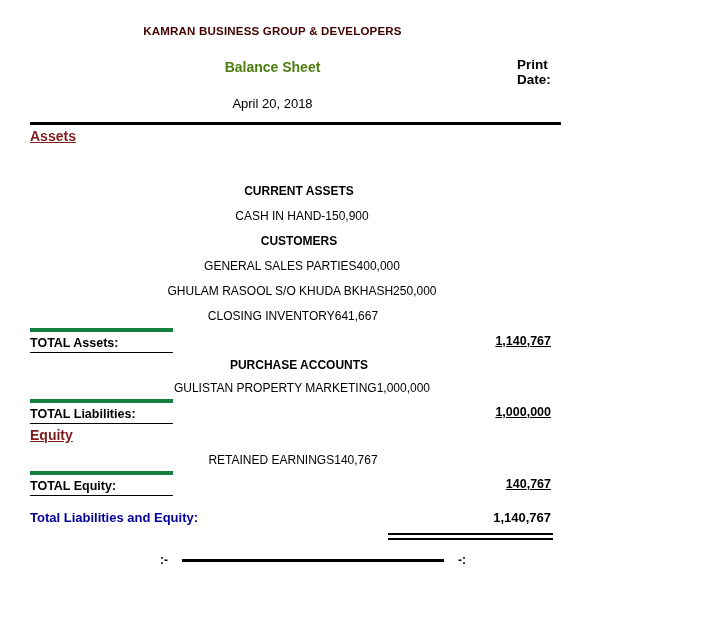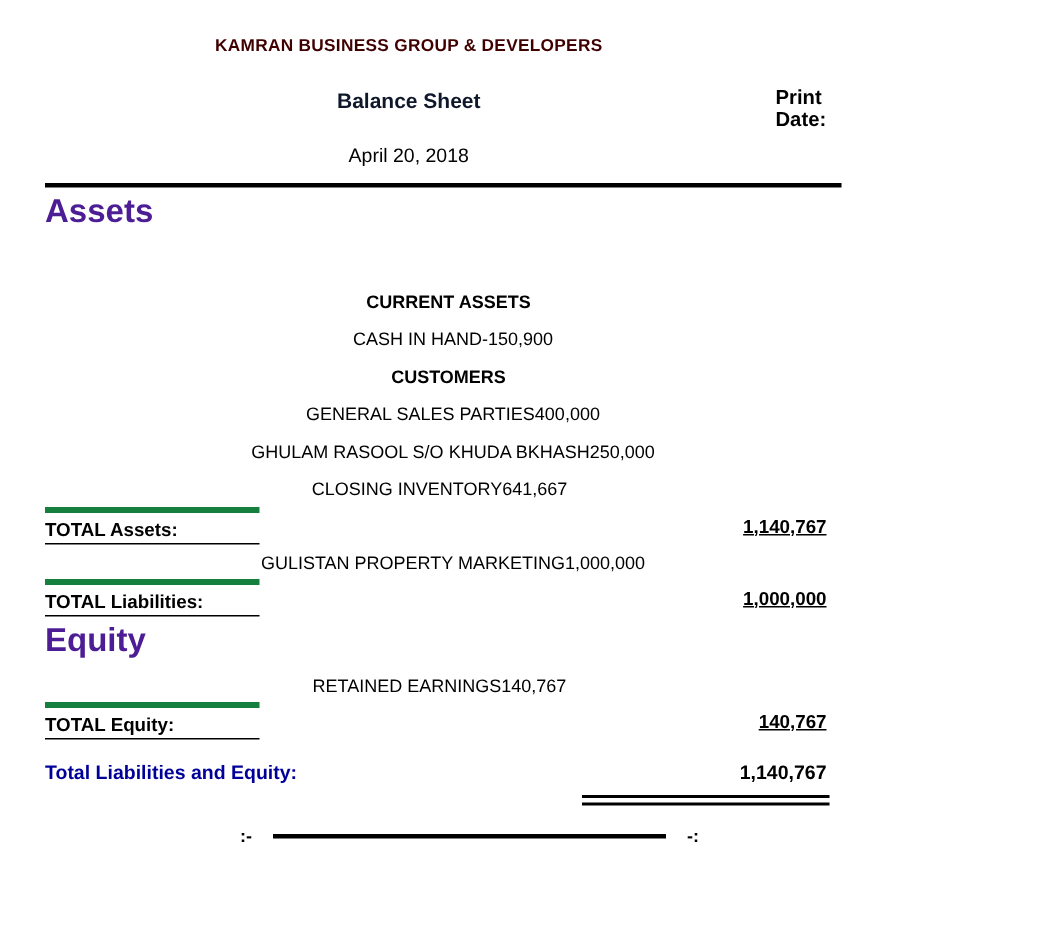--- a/index.html
+++ b/index.html
@@ -21,21 +21,21 @@
     font-weight:bold;
     color:#400000;
     letter-spacing:.2px;
   }
   .title {
     text-align:center;
     margin-top:22px;
     margin-right:35px;
     font-size:14px;
     font-weight:bold;
-    color:#0f172a;
+    color:#4d7c0f;
   }
   .print-date-label {
     position:absolute; top:57px; left:517px;
     font-size:13.5px; font-weight:bold;
   }
   .print-date-value {
     position:absolute; top:46px; left:612px;
     font-size:13px;
   }
   .subdate {
@@ -44,23 +44,24 @@
     margin-right:35px;
     font-size:13px;
   }
   .top-rule {
     margin:11px 19px 0 30px;
     border-top:3px solid #000;
   }
   
   .content { margin:0 29px 0 30px; }
   .section-title {
-    font-size:22px;
+    font-size:14px;
     font-weight:bold;
-    color:#4c1d95;
+    color:#7f1d1d;
+    text-decoration:underline;
     margin-top:3px;
     margin-bottom:34px;
   }
   .section-title.tight { margin-bottom:5px; }
   .row {
     display:flex; justify-content:center; align-items:center;
     height:25px;
     font-size:12px;
   }
   .row.short { height:23px; }
@@ -152,20 +153,24 @@
     <div class="row flush">
       <span class="lbl">CLOSING INVENTORY</span>
       <span class="amt">641,667</span>
     </div>
     <div class="total-row">
       <span class="total-lbl">TOTAL Assets:</span>
       <span class="total-amt">1,140,767</span>
     </div>
 
 
+    <div class="row group short">
+      <span class="lbl">PURCHASE ACCOUNTS</span>
+      <span class="amt"></span>
+    </div>
     <div class="row account short">
       <span class="lbl">GULISTAN PROPERTY MARKETING</span>
       <span class="amt">1,000,000</span>
     </div>
     <div class="total-row">
       <span class="total-lbl">TOTAL Liabilities:</span>
       <span class="total-amt">1,000,000</span>
     </div>
 
     <div class="section-title tight">Equity</div>

